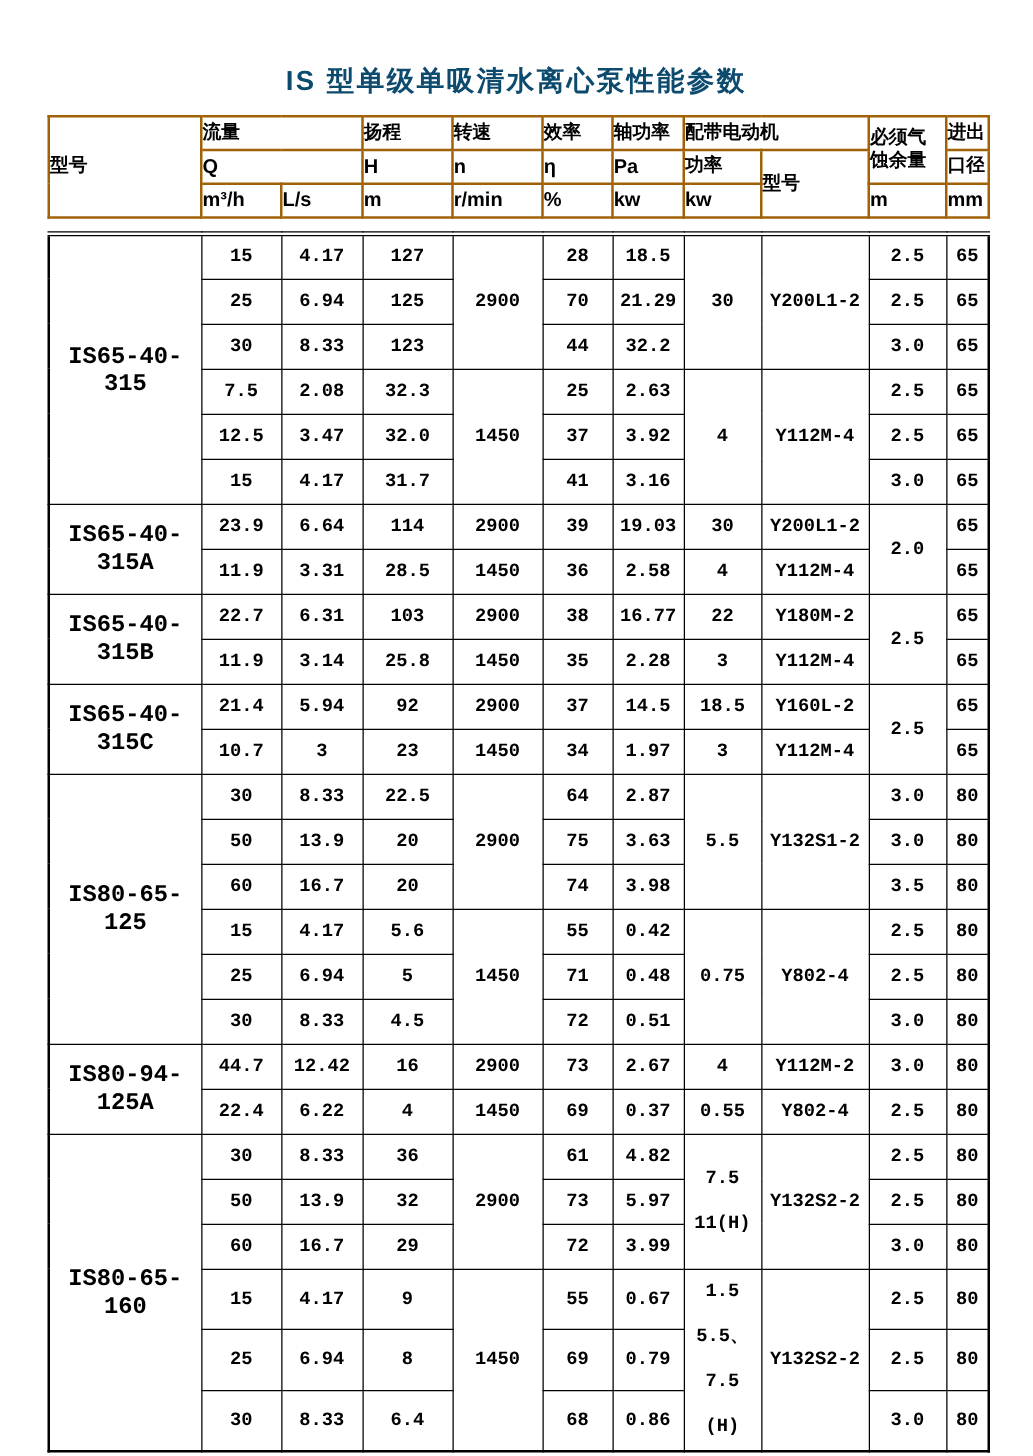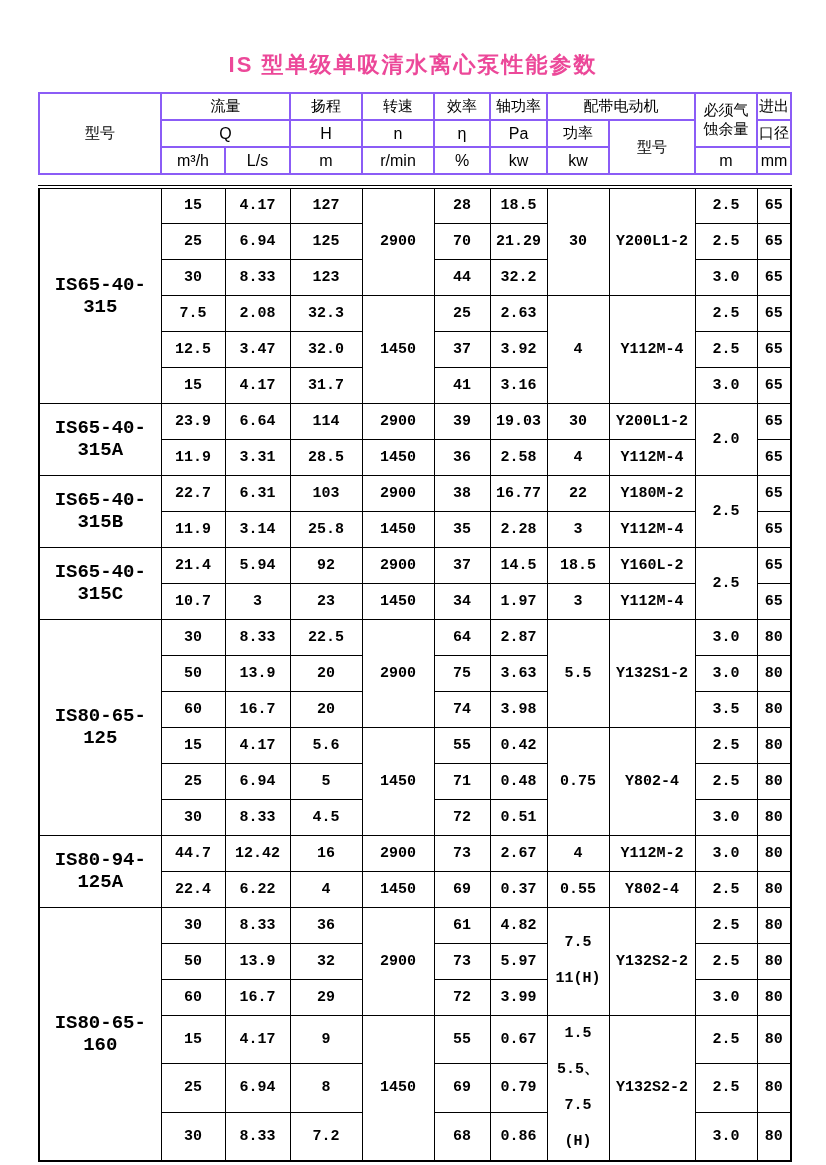--- a/index.html
+++ b/index.html
@@ -14,21 +14,21 @@
     width: 826px; height: 1165px;
     background: #fff;
     overflow: hidden;
   }
   .doc-title {
     padding-top: 50px;
     text-align: center;
     font-size: 22px;
     font-weight: bold;
     letter-spacing: 2px;
-    color: #ec4899;
+    color: #0c4a6e;
   }
   table {
     border-collapse: collapse;
     table-layout: fixed;
     margin-left: 38px;
     width: 752px;
     empty-cells: show;
   }
   col.c0  { width: 122px; }
   col.c1  { width: 64px; }
@@ -38,26 +38,26 @@
   col.c5  { width: 56px; }
   col.c6  { width: 57px; }
   col.c7  { width: 62px; }
   col.c8  { width: 86px; }
   col.c9  { width: 62px; }
   col.c10 { width: 34px; }
 
   
   .htable { margin-top: 12px; border: 2px solid #000; }
   .htable td {
-    border: 2px solid #8b5cf6;
+    border: 2px solid #a16207;
     height: 27px;
-    text-align: center;
+    text-align: left;
     vertical-align: middle;
     font-size: 15px;
-    font-weight: normal;
+    font-weight: bold;
     line-height: 1.25;
   }
   .htable td.lat { font-size: 16px; font-family: "Liberation Sans", "DejaVu Sans", sans-serif; }
 
   
   .dtable {
     margin-top: 10px;
     border: 2px solid #000;
     border-top: 4px double #000;
   }
@@ -423,21 +423,21 @@
           <td>6.94</td>
           <td>8</td>
           <td>69</td>
           <td>0.79</td>
           <td>2.5</td>
           <td>80</td>
         </tr>
         <tr>
           <td>30</td>
           <td>8.33</td>
-          <td>7.2</td>
+          <td>6.4</td>
           <td>68</td>
           <td>0.86</td>
           <td>3.0</td>
           <td>80</td>
         </tr>
       </tbody>
   </table>
 
 </div>
 

